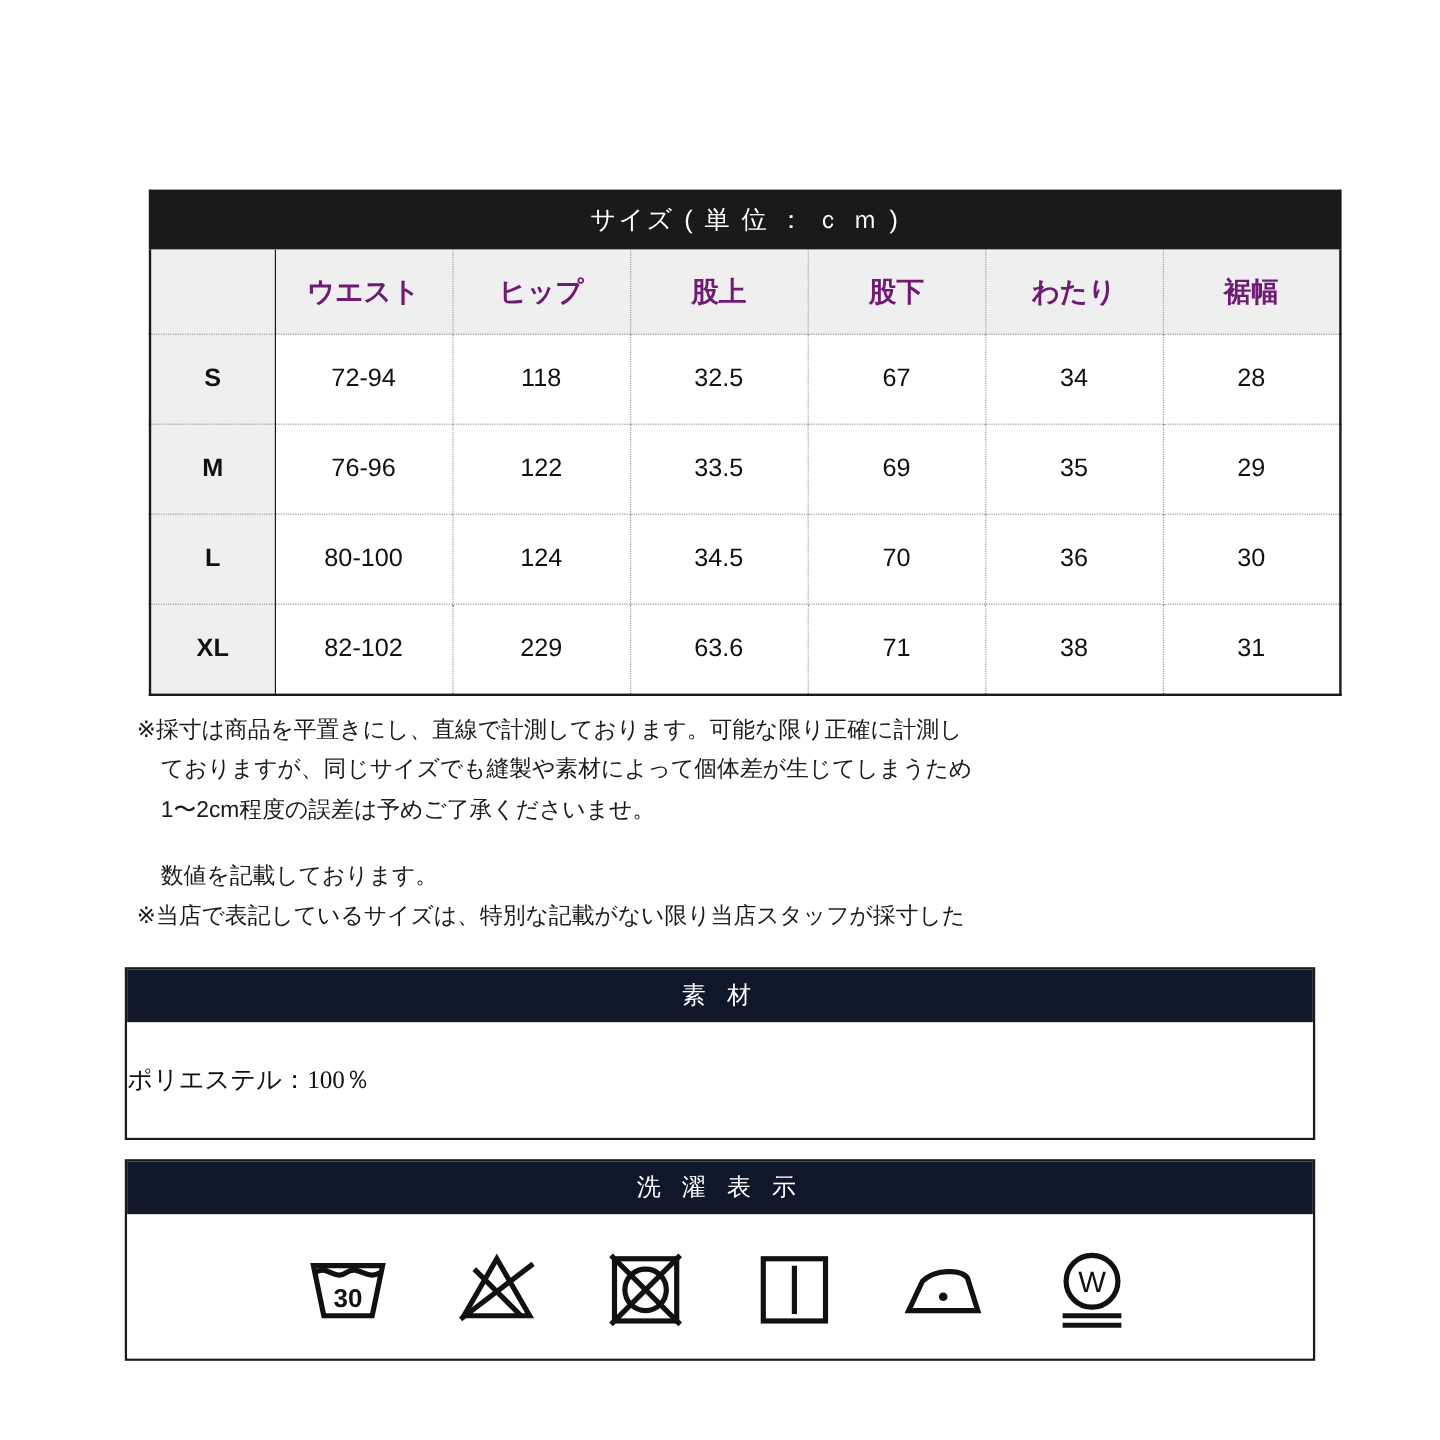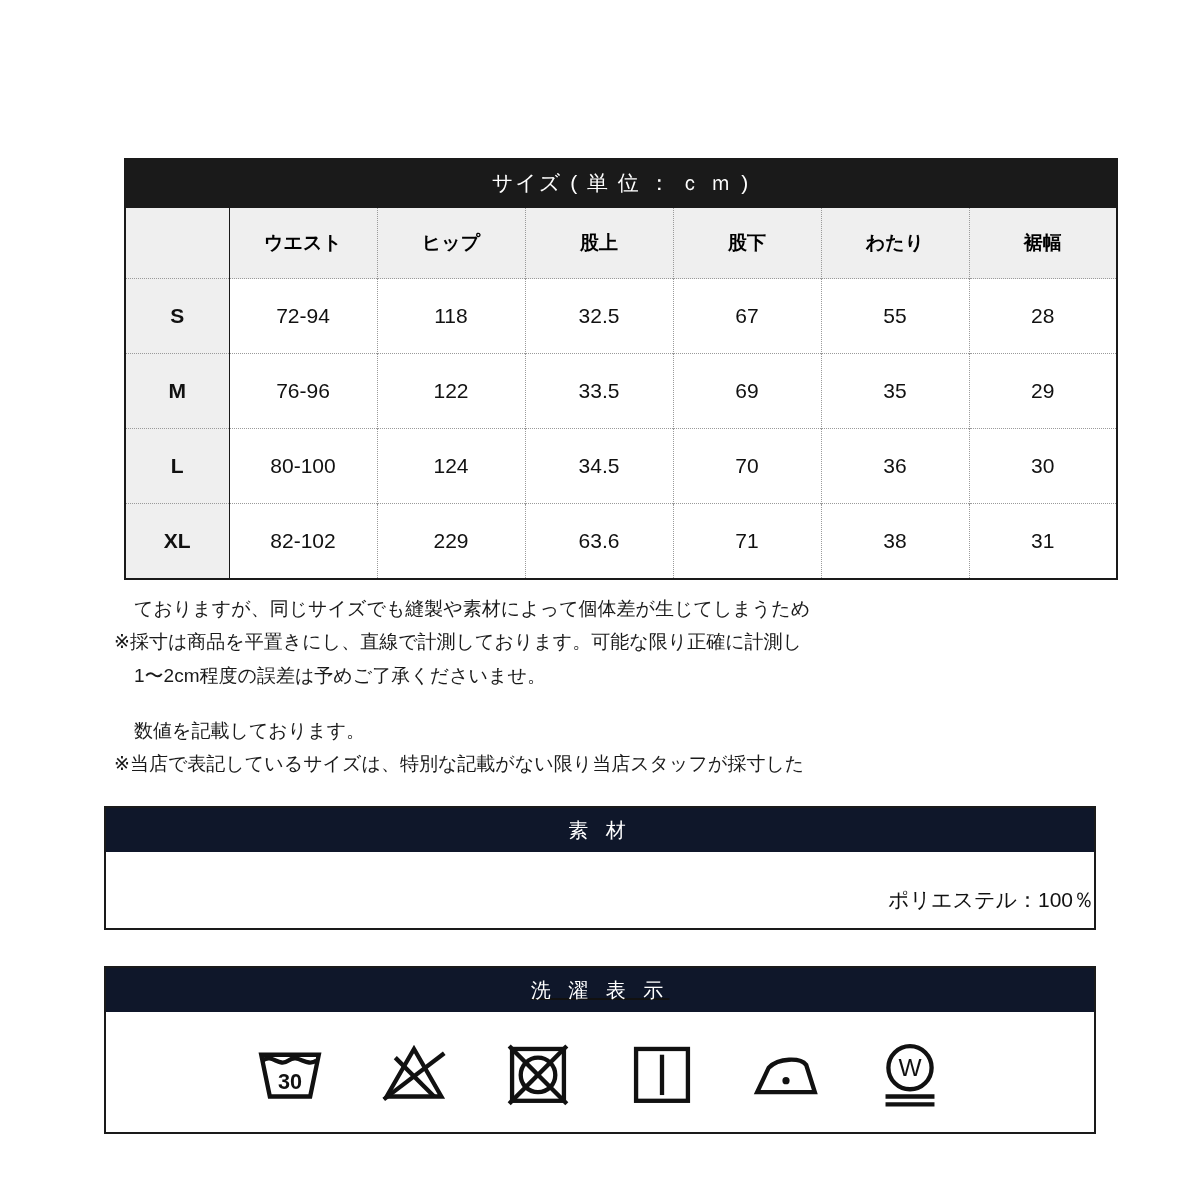--- a/index.html
+++ b/index.html
@@ -44,23 +44,23 @@
     background: #1a1a1a;
     color: #ffffff;
     font-size: 21px;
     letter-spacing: 2px;
     height: 48px;
     font-weight: normal;
   }
   .head-row th {
     background: #efefef;
     height: 68px;
-    font-size: 19px;
+    font-size: 23px;
     font-weight: bold;
-    color: #000000;
+    color: #701a75;
     border-right: 1px dotted #9a9a9a;
     margin-top: 17px;
   }
   .head-row th:last-child { border-right: none; }
   .head-row th.corner {
     background: #efefef;
     border-right: 1px solid #1a1a1a;
   }
   .data-row td {
     height: 72px;
@@ -118,35 +118,35 @@
     background: #0f172a;
     color: #fff;
     text-align: center;
     font-size: 20px;
     letter-spacing: 6px;
     height: 44px;
     line-height: 44px;
   }
   .block-body {
     background: #fff;
-    text-align: right;
+    text-align: left;
     font-size: 21px;
-    height: 76px;
+    height: 96px;
     line-height: 96px;
+    font-family: Liberation Serif, serif;
   }
 
   
   .care-block {
     position: absolute;
     left: 0;
     top: 966px;
     width: 992px;
     border: 2px solid #1a1a1a;
     box-sizing: border-box;
-    text-decoration: underline;
   }
   .care-body {
     background: #fff;
     height: 120px;
     display: flex;
     align-items: center;
     justify-content: center;
     gap: 52px;
   }
   .care-icon {
@@ -185,21 +185,21 @@
           <th>裾幅</th>
         </tr>
       </thead>
       <tbody>
         <tr class="data-row">
           <td class="rowlabel">S</td>
           <td>72-94</td>
           <td>118</td>
           <td>32.5</td>
           <td>67</td>
-          <td>55</td>
+          <td>34</td>
           <td>28</td>
         </tr>
         <tr class="data-row">
           <td class="rowlabel">M</td>
           <td>76-96</td>
           <td>122</td>
           <td>33.5</td>
           <td>69</td>
           <td>35</td>
           <td>29</td>
@@ -221,22 +221,22 @@
           <td>71</td>
           <td>38</td>
           <td>31</td>
         </tr>
       </tbody>
     </table>
   </div>
 
   <div class="notes">
     <p class="note-p">
+      <span class="note-line">※採寸は商品を平置きにし、直線で計測しております。可能な限り正確に計測し</span>
       <span class="note-line note-indent">ておりますが、同じサイズでも縫製や素材によって個体差が生じてしまうため</span>
-      <span class="note-line">※採寸は商品を平置きにし、直線で計測しております。可能な限り正確に計測し</span>
       <span class="note-line note-indent">1〜2cm程度の誤差は予めご了承くださいませ。</span>
     </p>
     <p class="note-p">
       <span class="note-line note-indent">数値を記載しております。</span>
       <span class="note-line">※当店で表記しているサイズは、特別な記載がない限り当店スタッフが採寸した</span>
     </p>
   </div>
 
   <div class="material-block">
     <div class="block-head">素 材</div>

